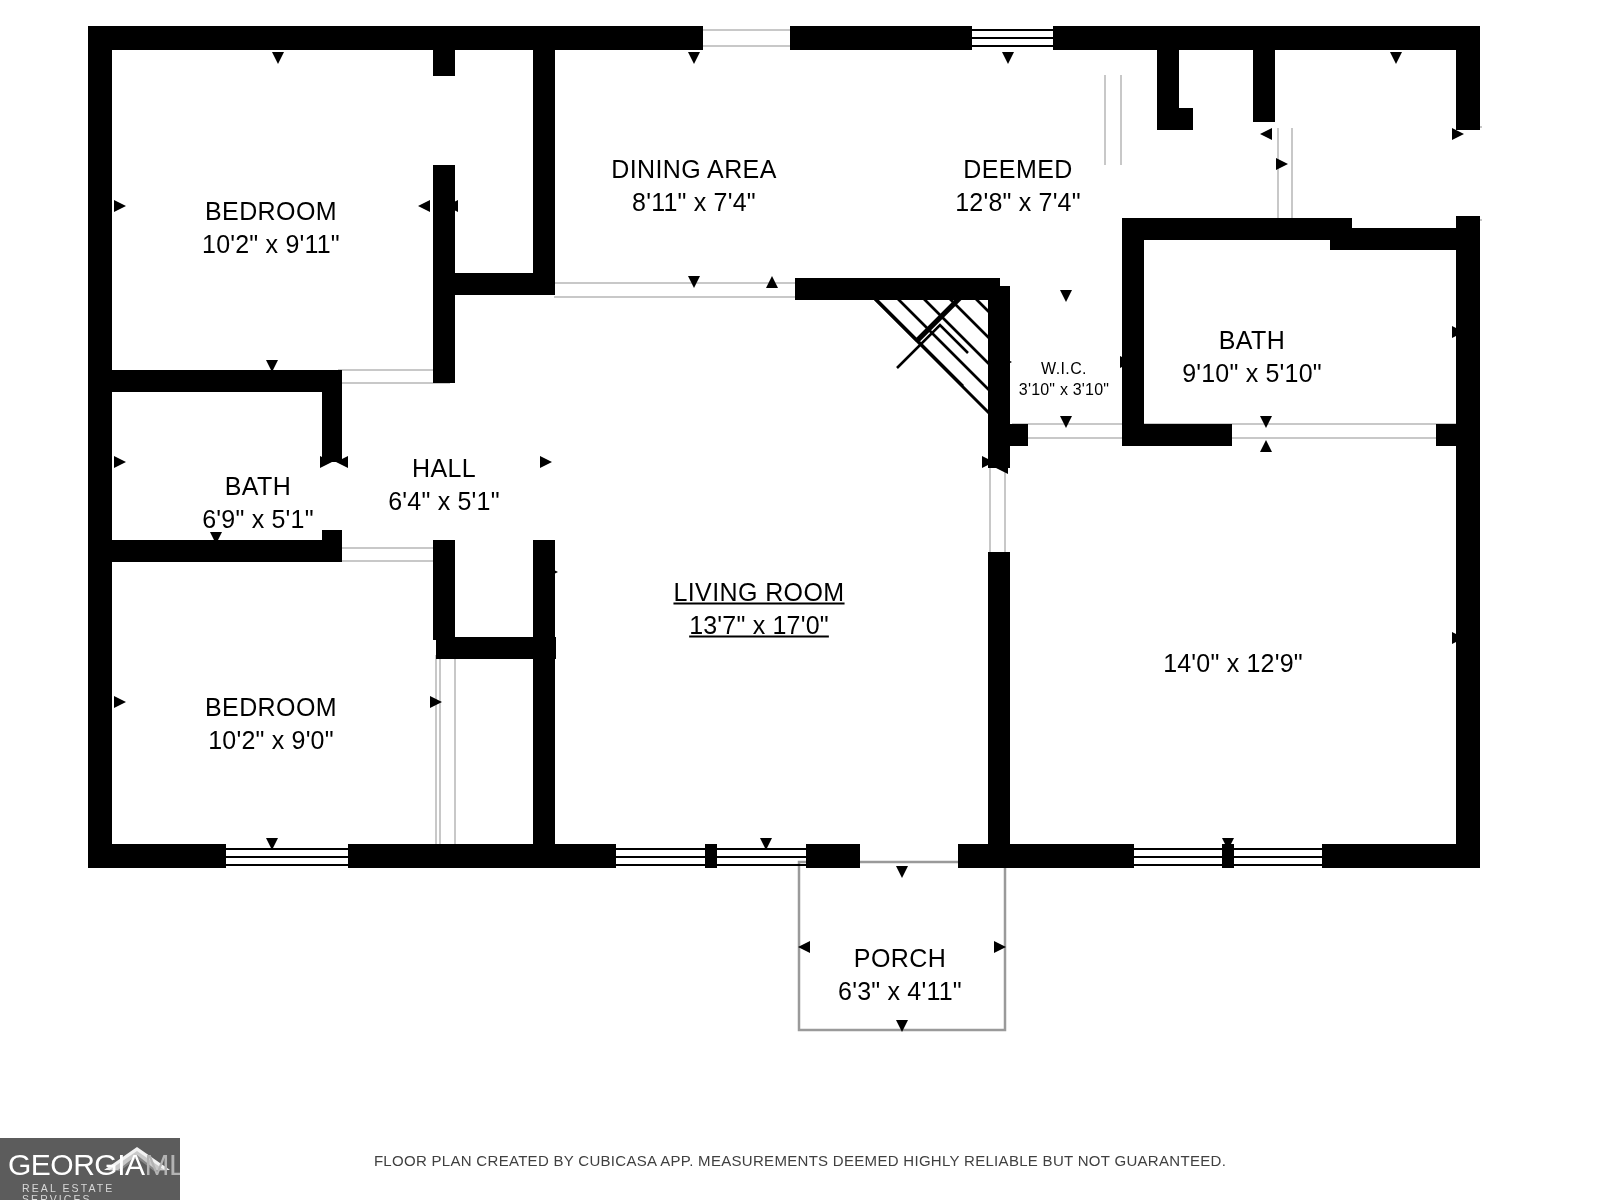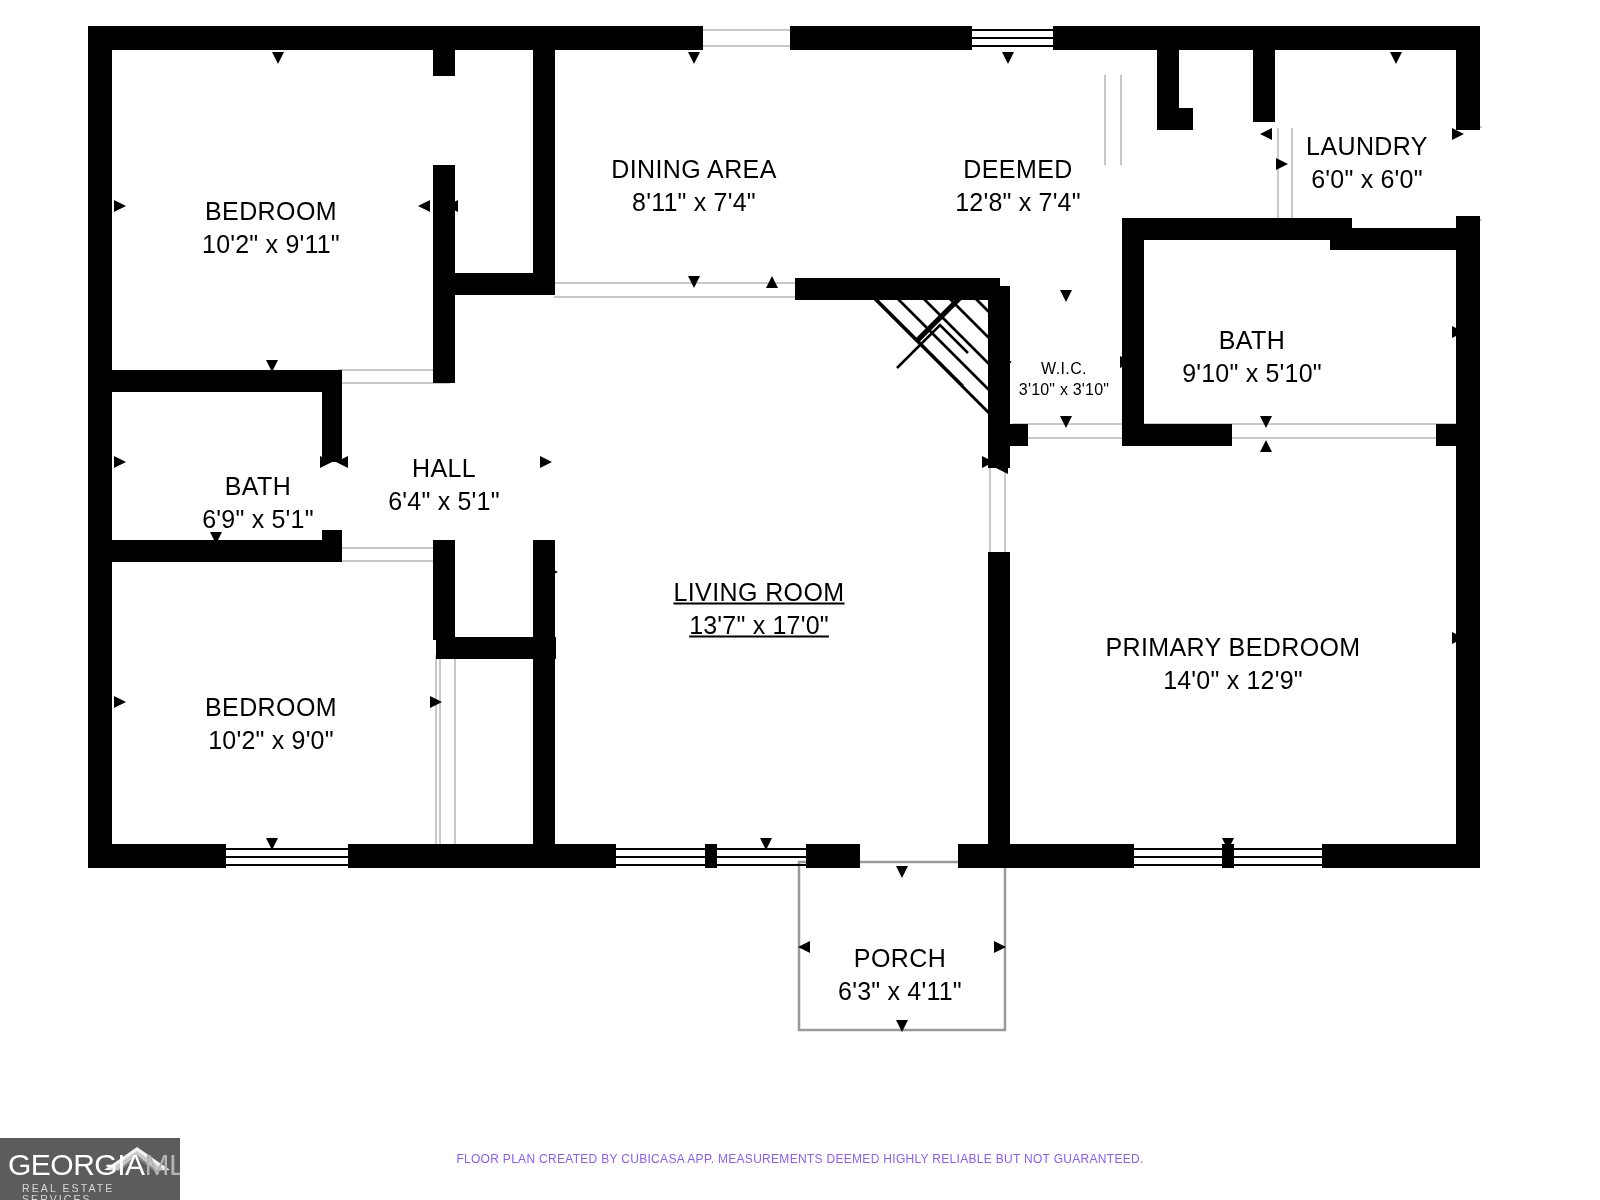--- a/index.html
+++ b/index.html
@@ -47,23 +47,23 @@
   .room-label.small .rl-name,
   .room-label.small .rl-dim {
     font-size: 16px;
   }
   #footer-note {
     position: absolute;
     left: 0;
     top: 1152px;
     width: 1600px;
     text-align: center;
-    font-size: 12px;
+    font-size: 15px;
     letter-spacing: 0.3px;
-    color: #8b5cf6;
+    color: #404040;
   }
   #mls-logo {
     position: absolute;
     left: 0;
     top: 1138px;
     width: 180px;
     height: 62px;
     background: #5c5c5c;
     overflow: hidden;
   }
@@ -362,24 +362,20 @@
   <div class="room-label" style="left:694px; top:185px;">
     <span class="rl-name">DINING AREA</span>
     <span class="rl-dim">8'11" x 7'4"</span>
   </div>
 
   <div class="room-label" style="left:1018px; top:185px;">
     <span class="rl-name">DEEMED</span>
     <span class="rl-dim">12'8" x 7'4"</span>
   </div>
 
-  <div class="room-label" style="left:1367px; top:162px;">
-    <span class="rl-name">LAUNDRY</span>
-    <span class="rl-dim">6'0" x 6'0"</span>
-  </div>
 
   <div class="room-label" style="left:1252px; top:356px;">
     <span class="rl-name">BATH</span>
     <span class="rl-dim">9'10" x 5'10"</span>
   </div>
 
   <div class="room-label small" style="left:1064px; top:380px;">
     <span class="rl-name">W.I.C.</span>
     <span class="rl-dim">3'10" x 3'10"</span>
   </div>
@@ -393,21 +389,20 @@
     <span class="rl-name">HALL</span>
     <span class="rl-dim">6'4" x 5'1"</span>
   </div>
 
   <div class="room-label" style="left:759px; top:608px;text-decoration:underline;">
     <span class="rl-name">LIVING ROOM</span>
     <span class="rl-dim">13'7" x 17'0"</span>
   </div>
 
   <div class="room-label" style="left:1233px; top:663px;">
-    <span class="rl-name">PRIMARY BEDROOM</span>
     <span class="rl-dim">14'0" x 12'9"</span>
   </div>
 
   <div class="room-label" style="left:271px; top:723px;">
     <span class="rl-name">BEDROOM</span>
     <span class="rl-dim">10'2" x 9'0"</span>
   </div>
 
   <div class="room-label" style="left:900px; top:966px;margin-top:8px;">
     <span class="rl-name">PORCH</span>

